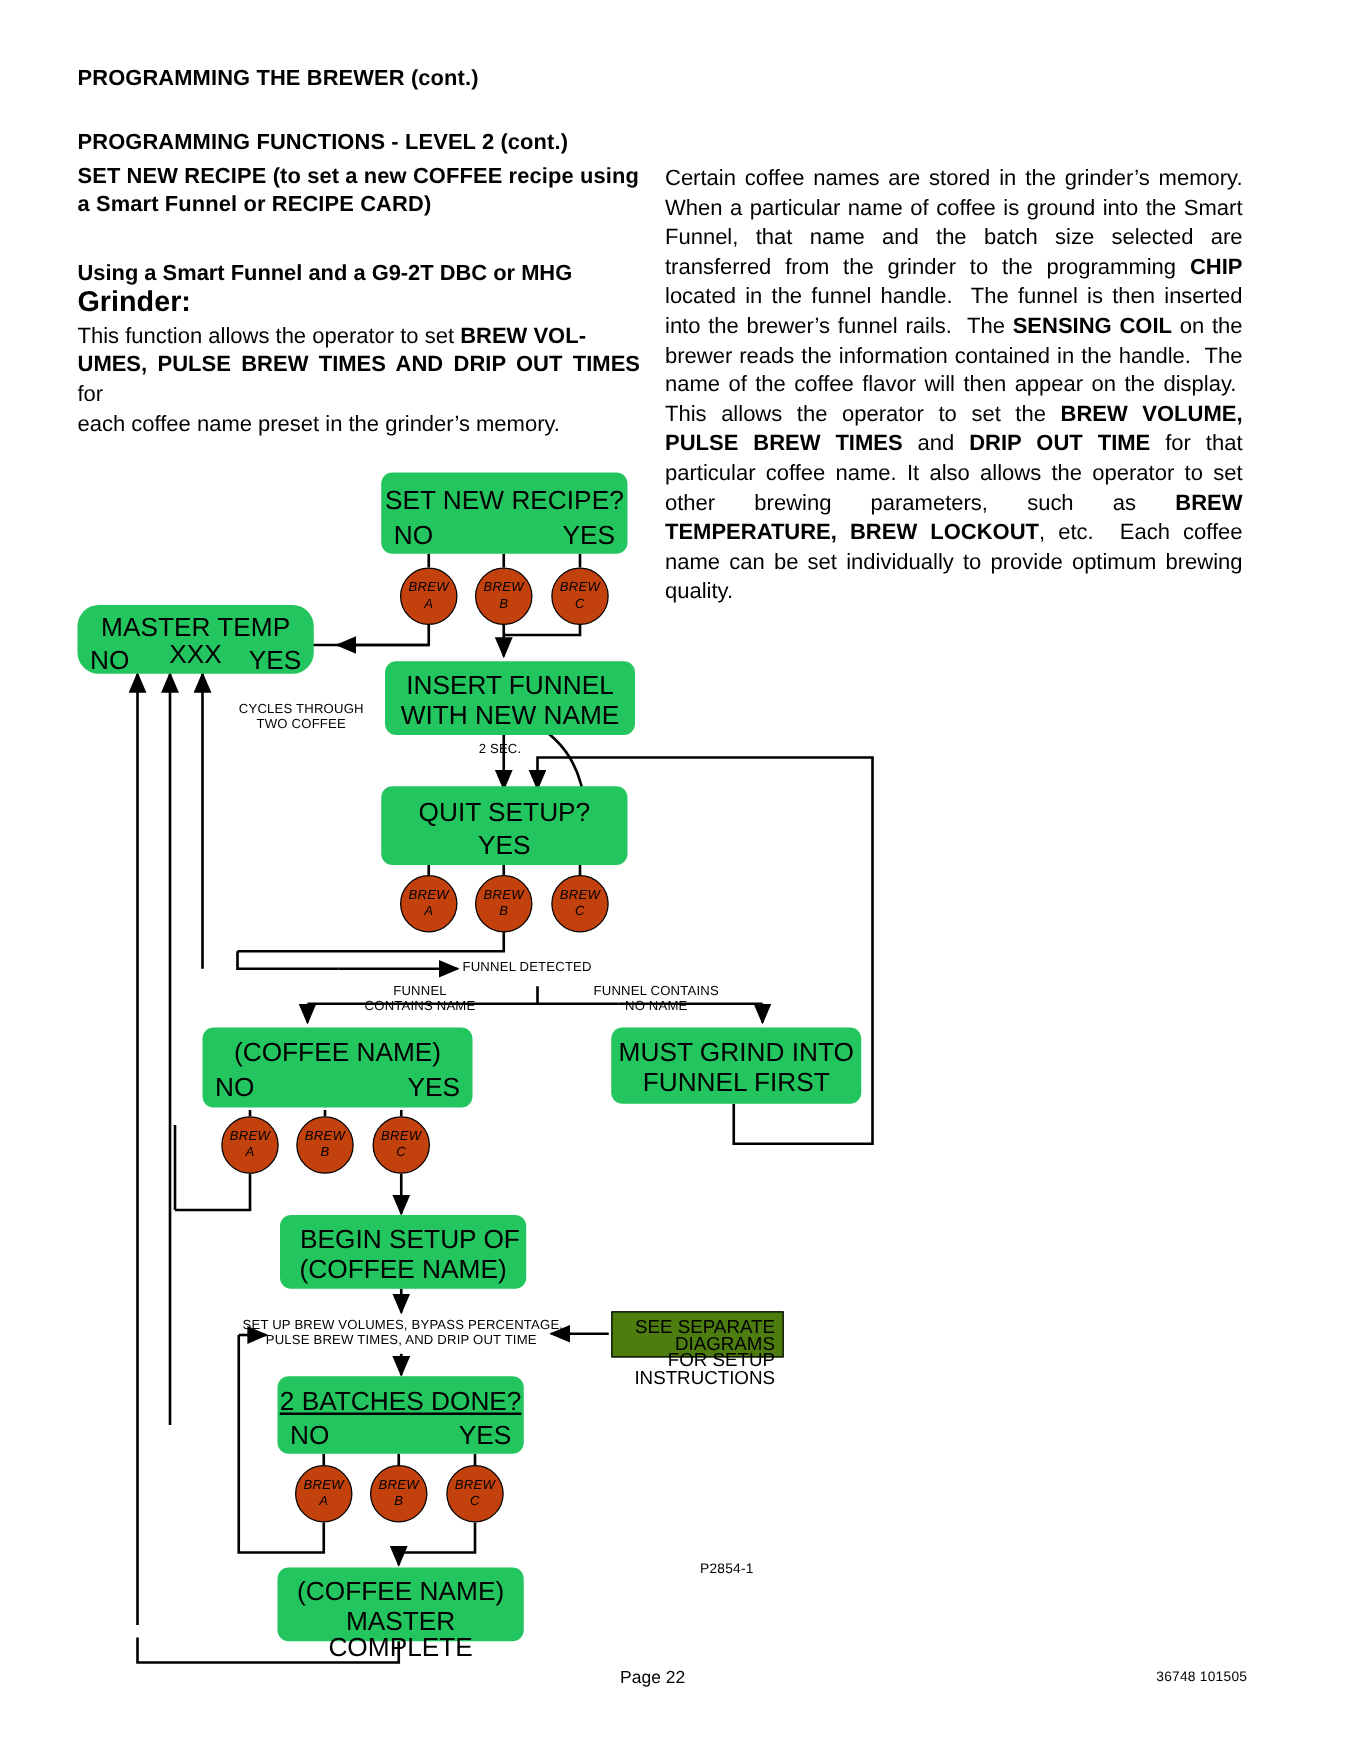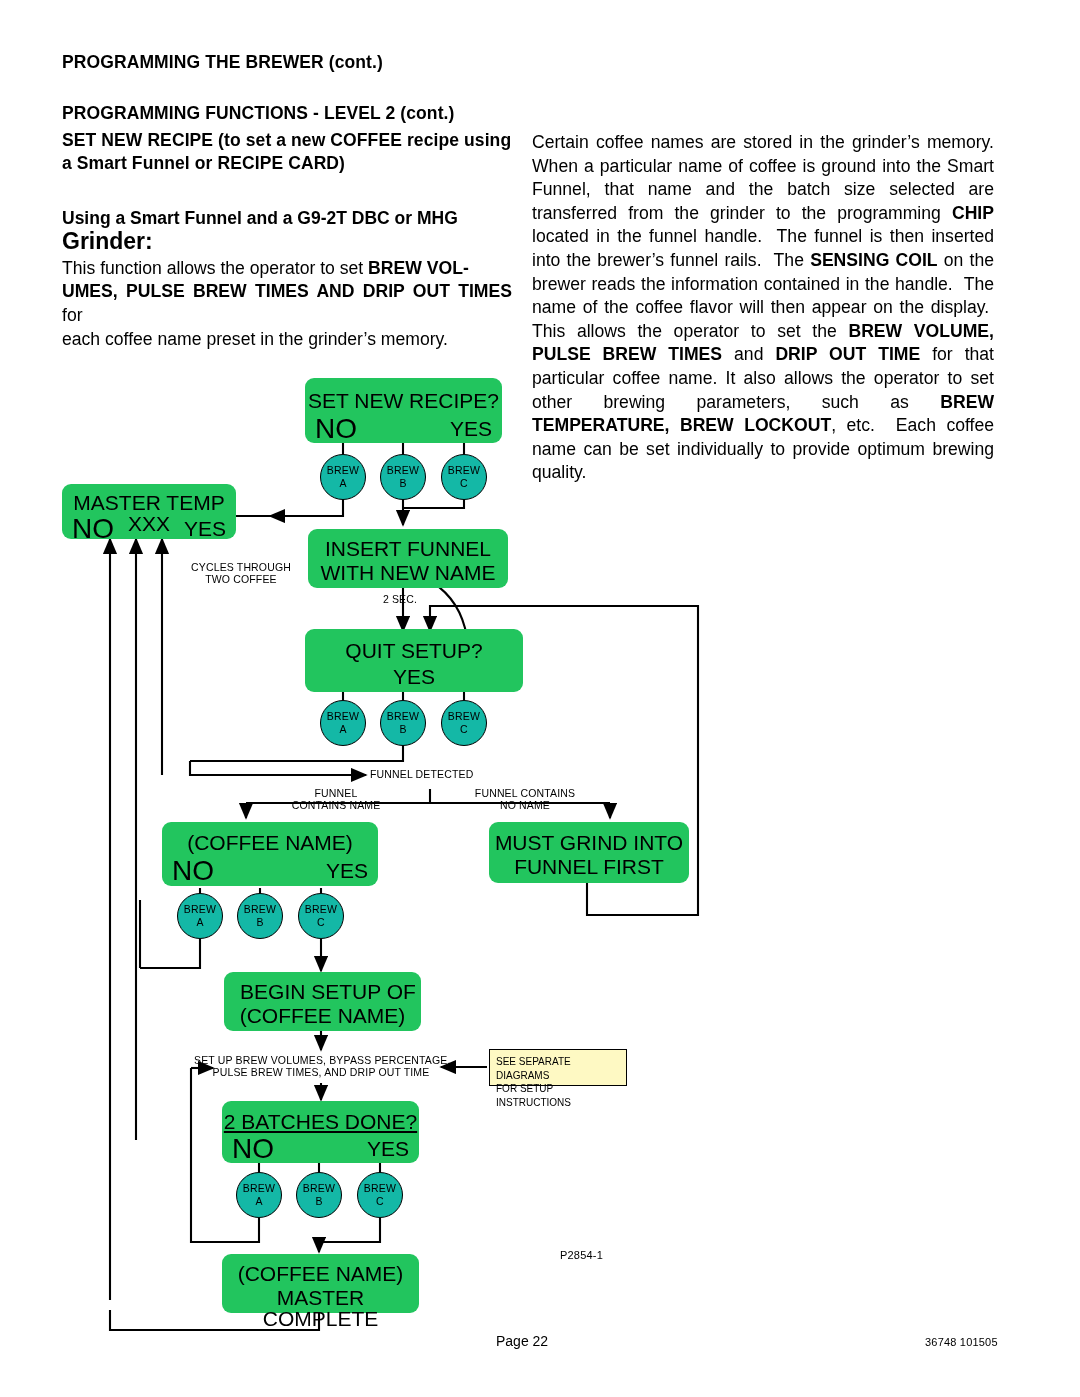--- a/index.html
+++ b/index.html
@@ -16,34 +16,34 @@
   .para b{font-weight:bold;}
   .bold-blk{font-weight:bold;font-size:23px;line-height:23.4px;}
   .bold-just{font-weight:bold;font-size:17.5px;line-height:23.4px;text-align:justify;}
 
   
   #chart{position:absolute;left:0;top:0;width:1080px;height:1397px;}
   .disp{position:absolute;background:#22c55e;border-radius:9px;
         box-sizing:border-box;}
   .disp .l1,.disp .l2{position:absolute;left:0;right:0;font-size:21px;
         line-height:21px;text-align:center;}
-  .disp .no{position:absolute;left:10px;font-size:28px;line-height:21px;}
+  .disp .no{position:absolute;left:10px;font-size:21px;line-height:21px;}
   .disp .yes{position:absolute;right:10px;font-size:21px;line-height:21px;}
 
   .brew{position:absolute;width:46px;height:46px;border:1.6px solid #000;
-        border-radius:50%;box-sizing:border-box;background:#14b8a6;}
+        border-radius:50%;box-sizing:border-box;background:#c2410c;font-style:italic;}
   .brew span{position:absolute;left:0;right:0;text-align:center;
         font-size:10.5px;line-height:11px;font-weight:normal;letter-spacing:.2px;}
   .brew .t{top:10px;}
   .brew .b{top:23px;}
 
   .note{position:absolute;font-size:10.5px;line-height:12px;
         letter-spacing:.15px;text-align:center;white-space:nowrap;}
-  .boxnote{position:absolute;border:1.6px solid #000;background:#fef9c3;
-        font-size:10px;line-height:13.5px;text-align:left;
+  .boxnote{position:absolute;border:1.6px solid #000;background:#4d7c0f;
+        font-size:15px;line-height:13.5px;text-align:right;
         padding:5px 6px;box-sizing:border-box;}
 
   .foot{position:absolute;font-size:14px;}
   .footsm{position:absolute;font-size:11px;letter-spacing:.2px;}
   .pnum{position:absolute;font-size:11px;letter-spacing:.2px;}
 </style>
 </head>
 <body>
 
 <div class="page">
@@ -142,32 +142,32 @@
       <path d="M319,1313 L319,1330 L110,1330 L110,1310"></path>
     </g>
   </svg>
 
   <div class="disp" style="left:305px;top:378px;width:197px;height:65px;">
     <div class="l1" style="top:12px;">SET NEW RECIPE?</div>
     <div class="no" style="top:40px;">NO</div>
     <div class="yes" style="top:40px;">YES</div>
   </div>
 
-  <div class="disp" style="left:62px;top:484px;width:174px;height:55px;">
+  <div class="disp" style="left:62px;top:484px;width:189px;height:55px;border-radius:17px;">
     <div class="l1" style="top:8px;">MASTER TEMP XXX</div>
     <div class="no" style="top:34px;">NO</div>
     <div class="yes" style="top:34px;">YES</div>
   </div>
 
   <div class="disp" style="left:308px;top:529px;width:200px;height:59px;">
     <div class="l1" style="top:9px;">INSERT FUNNEL</div>
     <div class="l2" style="top:33px;">WITH NEW NAME</div>
   </div>
 
-  <div class="disp" style="left:305px;top:629px;width:218px;height:63px;">
+  <div class="disp" style="left:305px;top:629px;width:197px;height:63px;">
     <div class="l1" style="top:11px;">QUIT SETUP?</div>
     <div class="l2" style="top:37px;">YES</div>
   </div>
 
   <div class="disp" style="left:162px;top:822px;width:216px;height:64px;">
     <div class="l1" style="top:10px;">(COFFEE NAME)</div>
     <div class="no" style="top:38px;">NO</div>
     <div class="yes" style="top:38px;">YES</div>
   </div>
 

